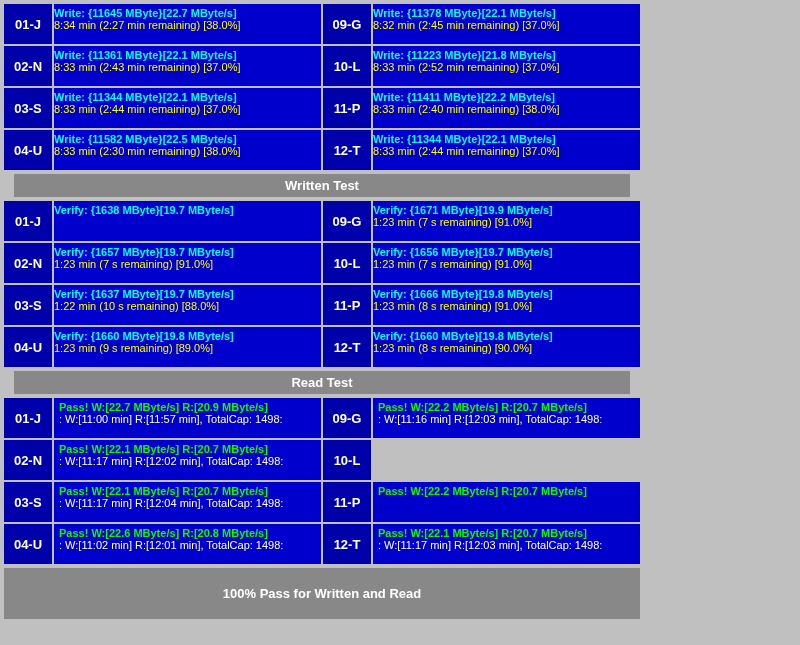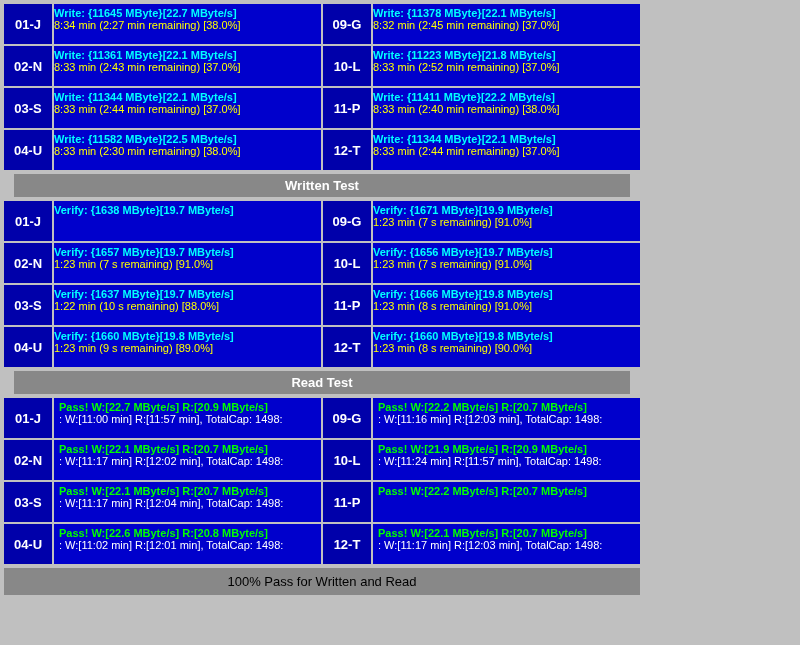--- a/index.html
+++ b/index.html
@@ -65,25 +65,25 @@
       font-size: 11px;
     }
     .full-row {
       display: grid;
       grid-template-columns: 48px 1fr 48px 1fr;
       gap: 2px;
       margin-bottom: 2px;
     }
     .bottom-bar {
       background: #888888;
-      color: #000000;
+      color: #ffffff;
       text-align: center;
-      padding: 6px;
+      padding: 18px;
       font-size: 13px;
-      font-weight: normal;
+      font-weight: bold;
       margin-top: 4px;
     }
   </style>
 </head>
 <body>
 
 <div class="main-container">
 
   <div id="write-section">
       <div class="full-row">
@@ -207,24 +207,20 @@
           <div class="pass-line2">: W:[11:16 min] R:[12:03 min], TotalCap: 1498:</div>
         </div>
       </div>
       <div class="full-row">
         <div class="cell-id">02-N</div>
         <div class="pass-cell">
           <div class="pass-line1">Pass! W:[22.1 MByte/s] R:[20.7 MByte/s]</div>
           <div class="pass-line2">: W:[11:17 min] R:[12:02 min], TotalCap: 1498:</div>
         </div>
         <div class="cell-id">10-L</div>
-        <div class="pass-cell">
-          <div class="pass-line1">Pass! W:[21.9 MByte/s] R:[20.9 MByte/s]</div>
-          <div class="pass-line2">: W:[11:24 min] R:[11:57 min], TotalCap: 1498:</div>
-        </div>
       </div>
       <div class="full-row">
         <div class="cell-id">03-S</div>
         <div class="pass-cell">
           <div class="pass-line1">Pass! W:[22.1 MByte/s] R:[20.7 MByte/s]</div>
           <div class="pass-line2">: W:[11:17 min] R:[12:04 min], TotalCap: 1498:</div>
         </div>
         <div class="cell-id">11-P</div>
         <div class="pass-cell">
           <div class="pass-line1">Pass! W:[22.2 MByte/s] R:[20.7 MByte/s]</div>

